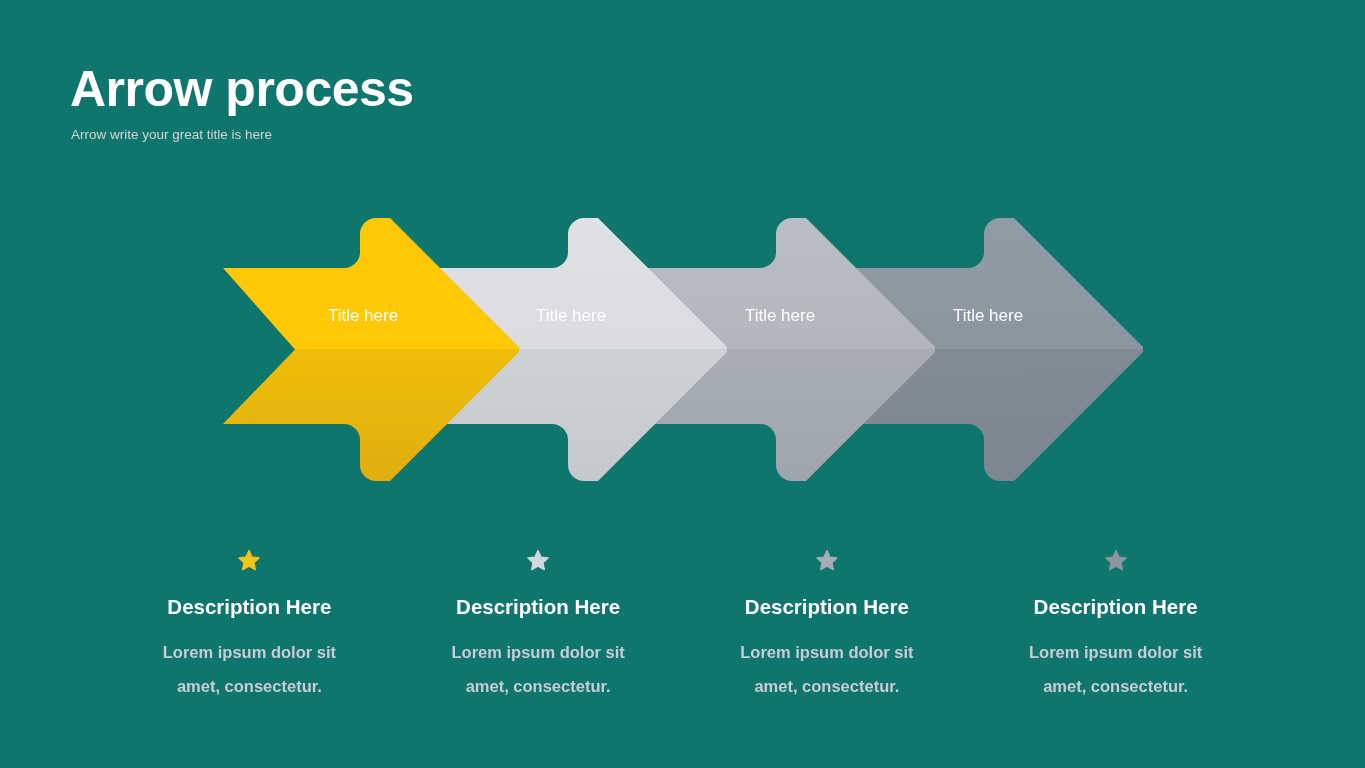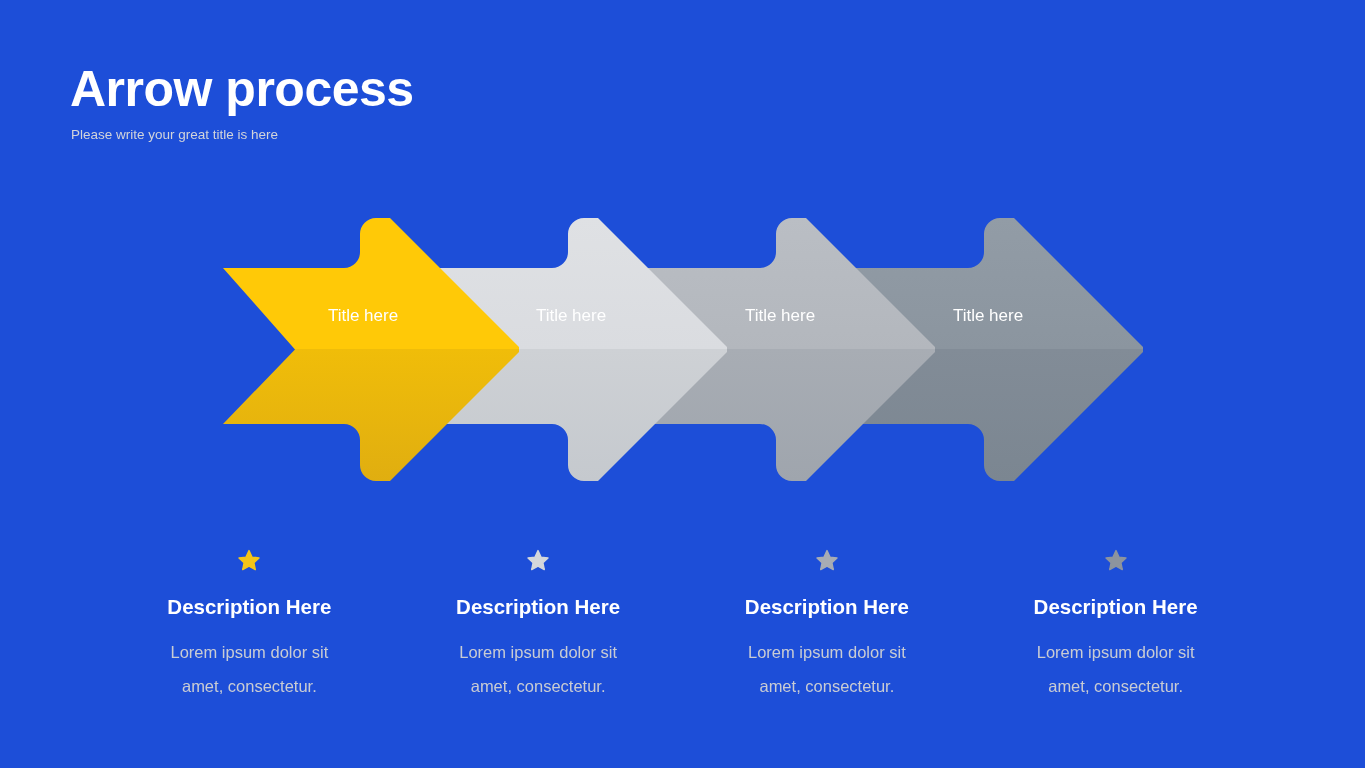--- a/index.html
+++ b/index.html
@@ -9,21 +9,21 @@
   body {
     width: 1365px;
     height: 768px;
     overflow: hidden;
     font-family: "Liberation Sans", sans-serif;
   }
   #slide {
     position: relative;
     width: 1365px;
     height: 768px;
-    background: #1d4ed8;
+    background: #0f766e;
     overflow: hidden;
   }
 
   
   #header {
     position: absolute;
     left: 70px;
     top: 60px;
     width: 700px;
   }
@@ -88,32 +88,32 @@
     font-size: 20.5px;
     line-height: 26px;
     font-weight: 700;
     color: #ffffff;
   }
   .desc-body {
     margin: 10px auto 0 auto;
     width: 200px;
     font-size: 16.5px;
     line-height: 34px;
-    font-weight: 400;
+    font-weight: 700;
     color: #c9ccd3;
   }
 </style>
 </head>
 <body>
 
 <div id="slide">
 
   <div id="header">
     <h1 id="page-title">Arrow process</h1>
-    <p id="page-subtitle">Please write your great title is here</p>
+    <p id="page-subtitle">Arrow write your great title is here</p>
   </div>
 
   <div id="arrow-diagram">
     <svg viewBox="0 0 1365 768" xmlns="http://www.w3.org/2000/svg">
       <defs>
         <linearGradient id="grad1" x1="0" y1="0" x2="0" y2="1">
           <stop offset="0%" stop-color="#ffc907"></stop>
           <stop offset="49.9%" stop-color="#ffc907"></stop>
           <stop offset="50%" stop-color="#f0bd09"></stop>
           <stop offset="100%" stop-color="#e0ae10"></stop>

